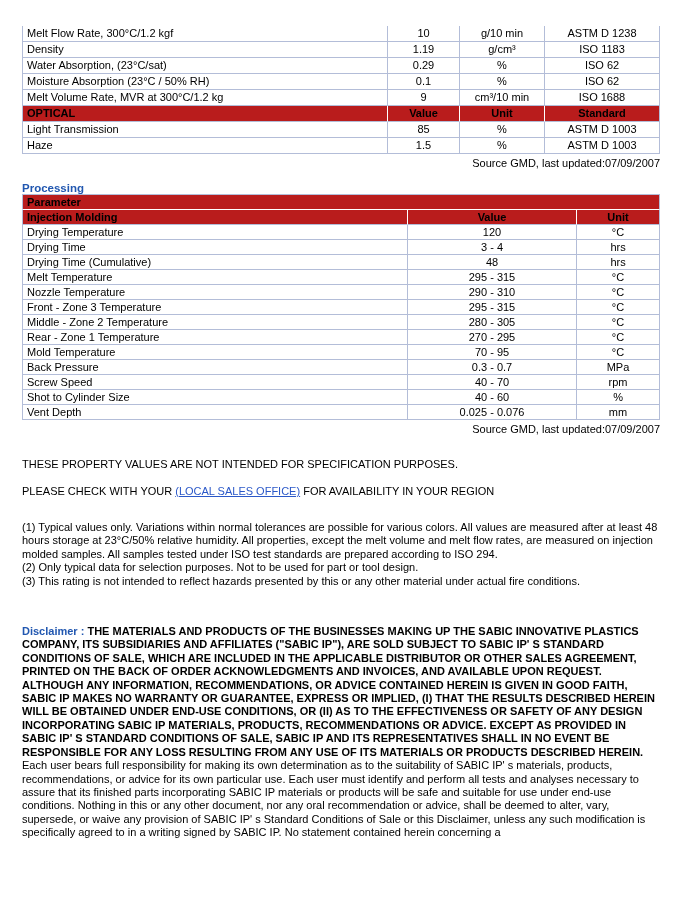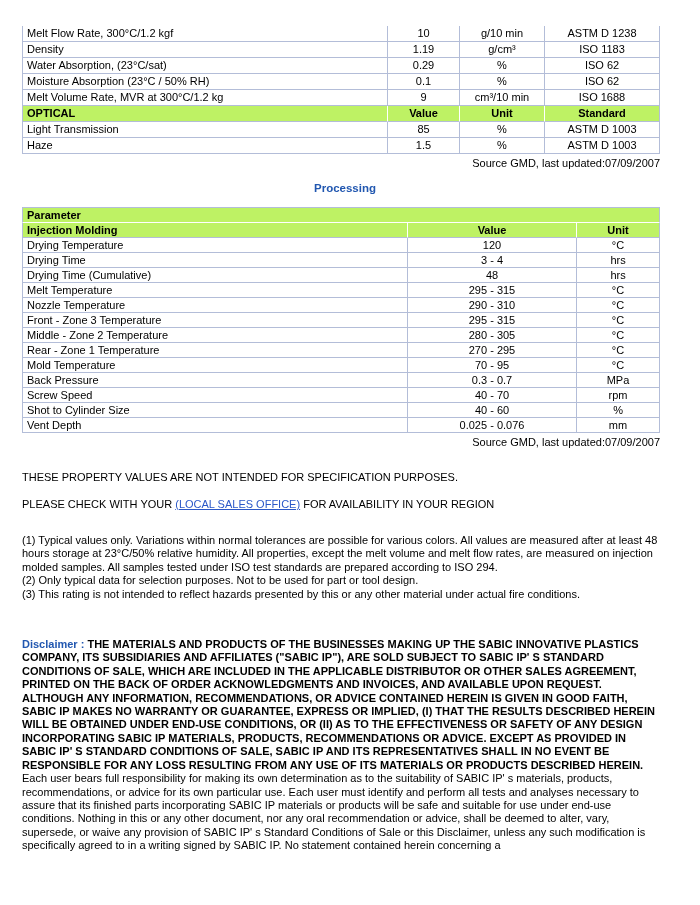--- a/index.html
+++ b/index.html
@@ -19,30 +19,30 @@
   .c { text-align:center; }
 
   
   table.props td { height:13px; }
 
   
   table.proc tr.hdr1 td { border-top:1px solid #b3bdd8; }
   table.proc td { height:12px; line-height:12px; }
 
   tr.hdr td, tr.hdr1 td, tr.hdr2 td {
-    background:#bef264; font-weight:bold;
+    background:#b91c1c; font-weight:bold;
     border-right:1px solid #ffffff;
   }
   tr.hdr td:last-child, tr.hdr1 td:last-child, tr.hdr2 td:last-child { border-right:1px solid #b3bdd8; }
   tr.hdr1 td { border-bottom:1px solid #ffffff; }
 
   .source { width:638px; text-align:right; font-size:11px; margin:3px 0 0; line-height:12px; }
 
-  .sec-heading { color:#2157b0; font-weight:bold; font-size:11.5px; margin:13px 0 0;text-align:center; }
-  table.proc { margin-top:13px; }
+  .sec-heading { color:#2157b0; font-weight:bold; font-size:11.5px; margin:13px 0 0; }
+  table.proc { }
 
   .spec-line  { margin-top:23px; font-size:11px; }
   .check-line { margin-top:15px; font-size:11px; }
   .check-line a { color:#2b58c8; text-decoration:underline; cursor:pointer; }
 
   .notes { margin-top:24px; font-size:11px; line-height:13.4px; width:640px; }
 
   .disclaimer { margin-top:37px; font-size:11px; line-height:13.4px; width:640px; text-align:left; }
   .disclaimer .lbl { color:#2157b0; font-weight:bold; }
   .disclaimer .b { font-weight:bold; }

